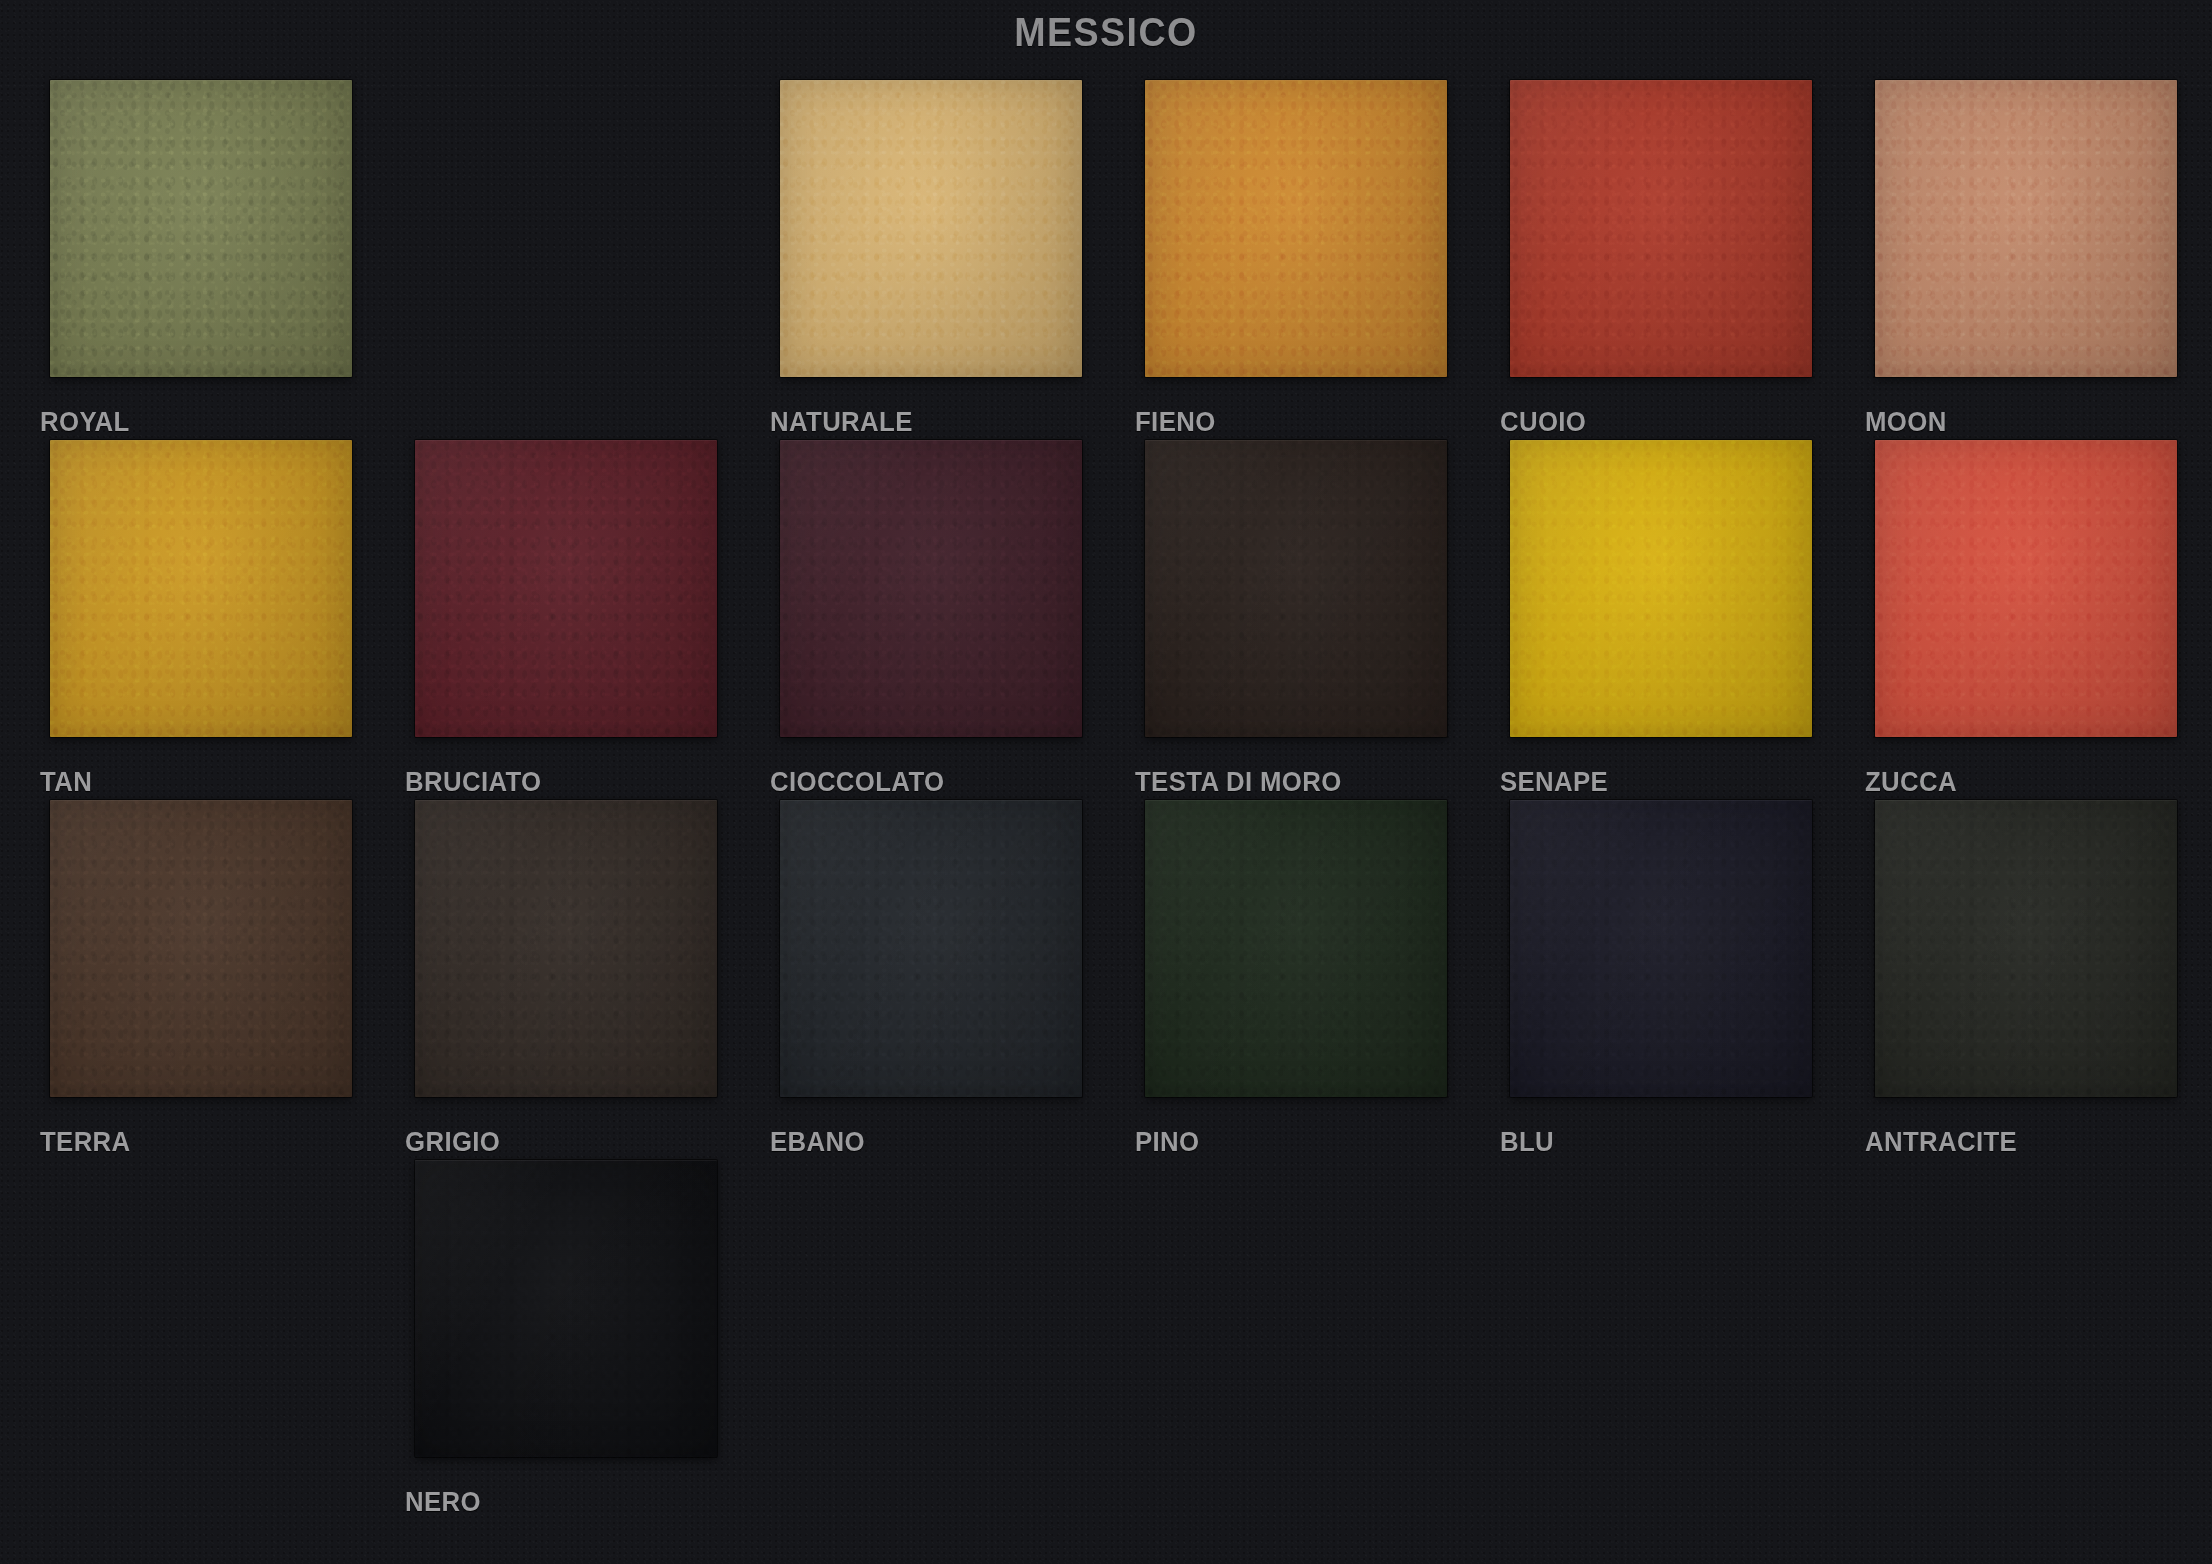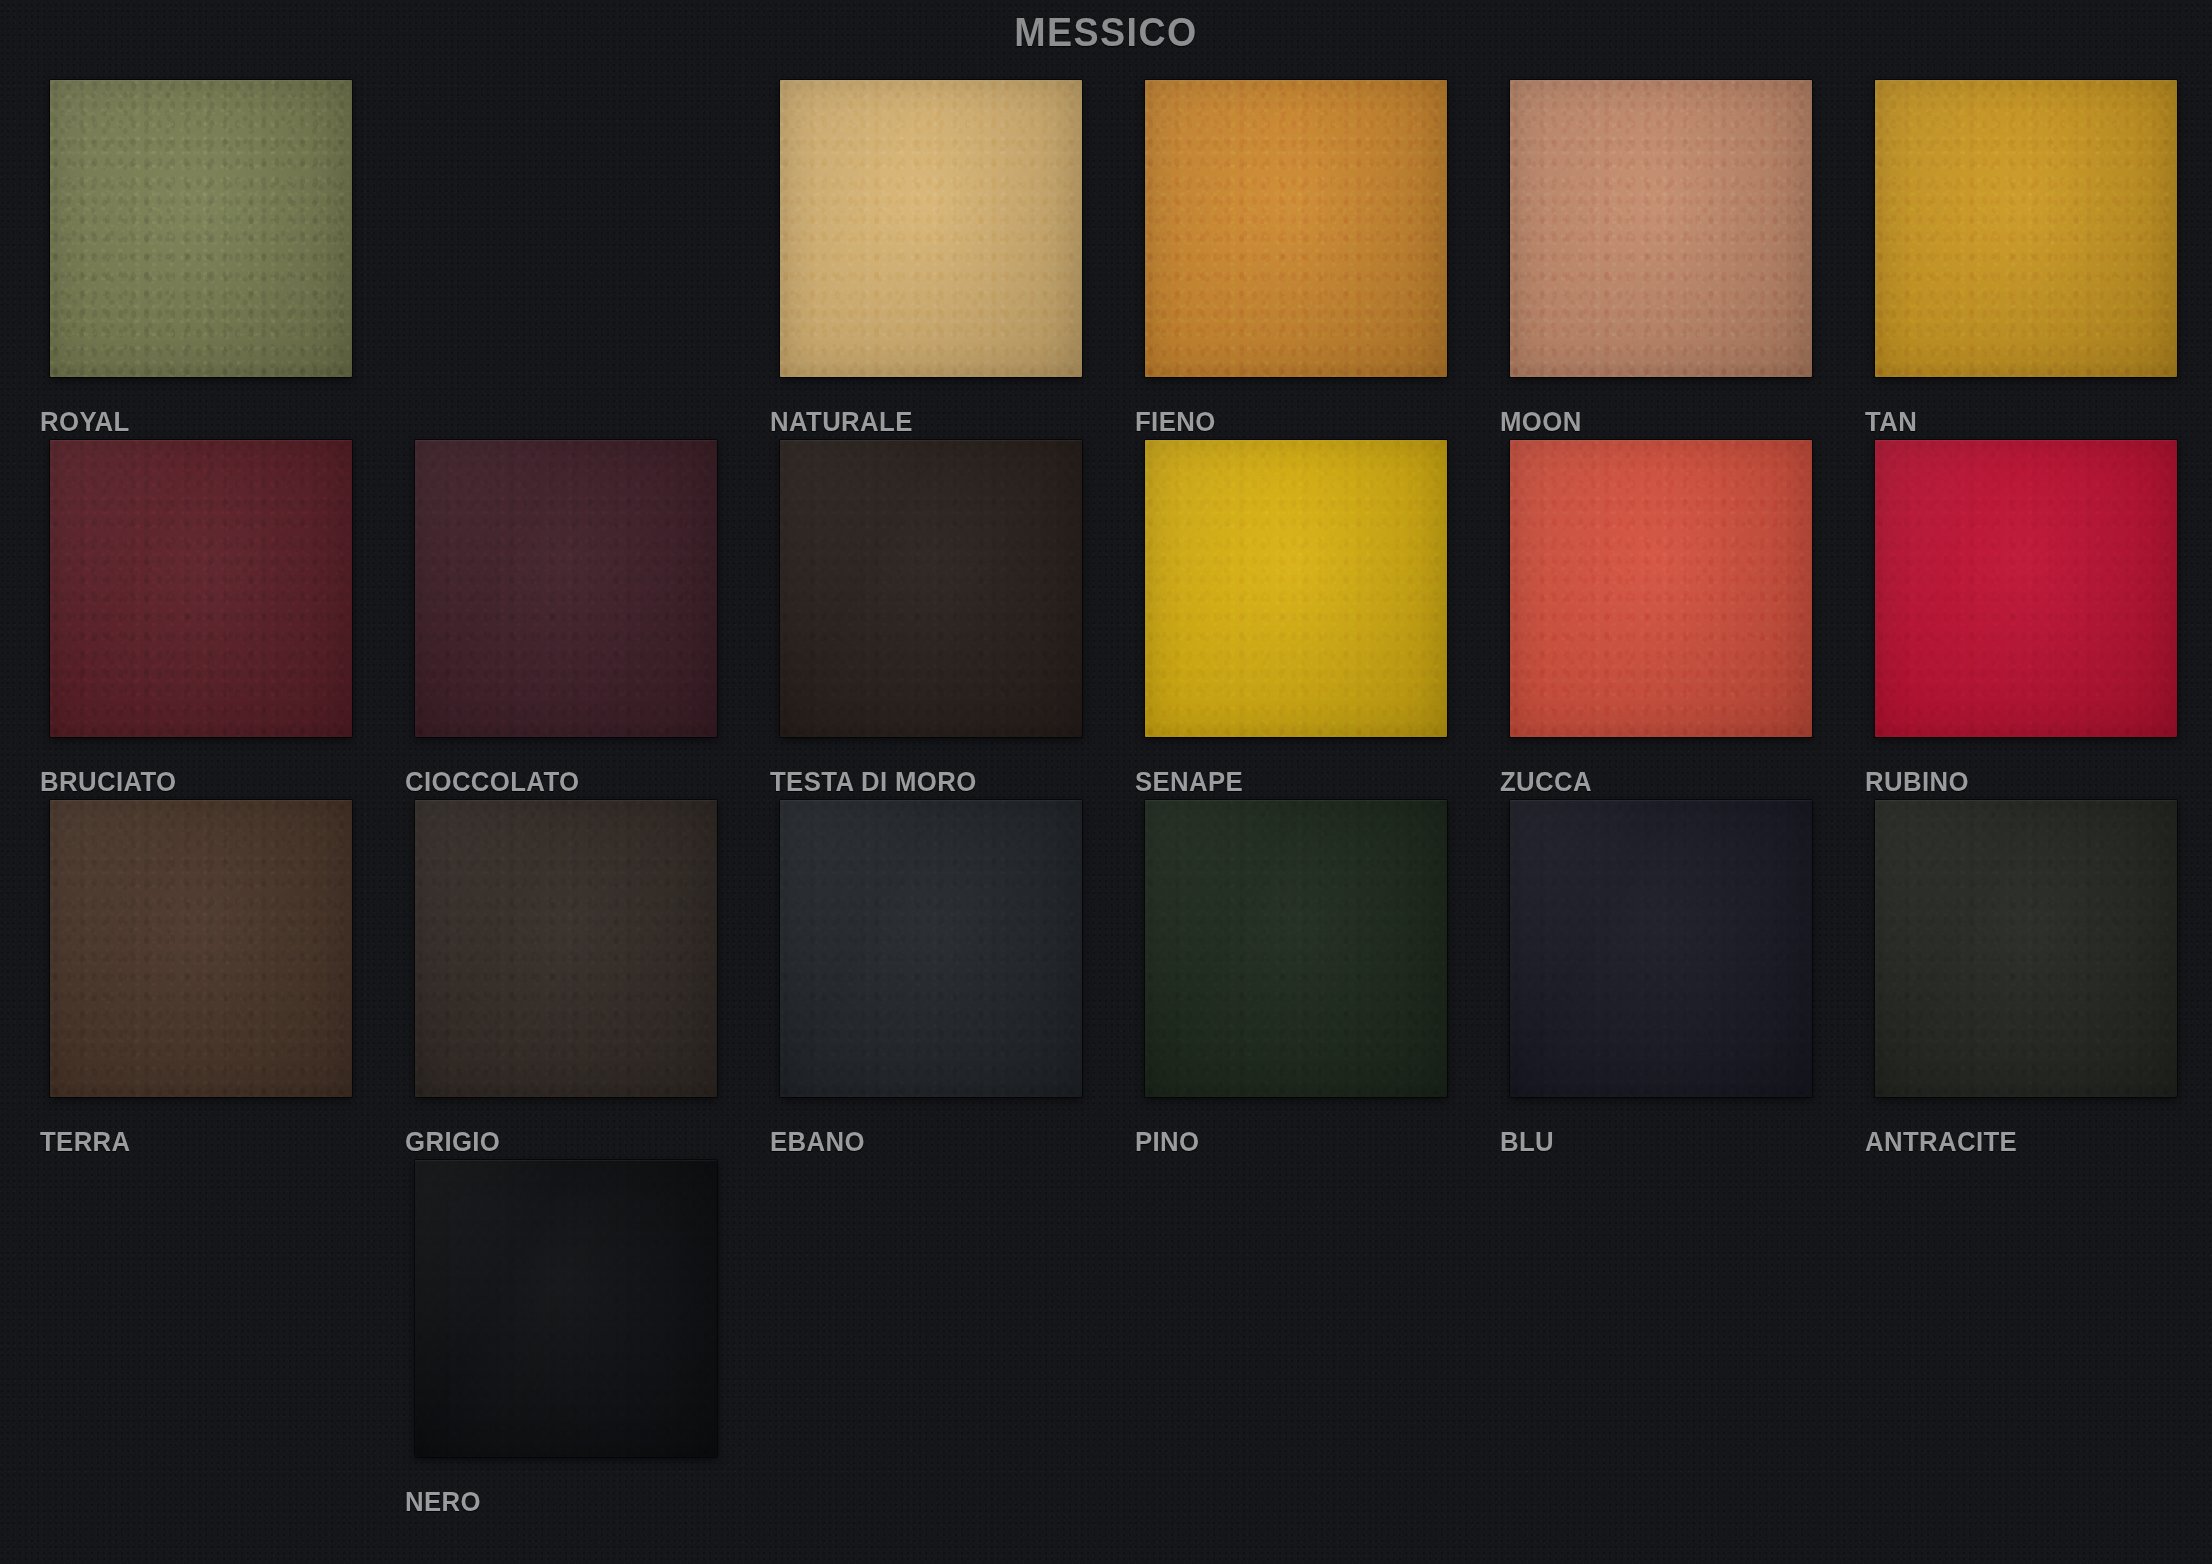--- a/index.html
+++ b/index.html
@@ -136,20 +136,24 @@
     <div class="cell empty"></div>
     <div class="cell">
       <div class="chip" style="background-color: rgb(220, 184, 119);"></div>
       <div class="swatch-label">NATURALE</div>
     </div>
     <div class="cell">
       <div class="chip" style="background-color: rgb(209, 140, 49);"></div>
       <div class="swatch-label">FIENO</div>
     </div>
     <div class="cell">
+      <div class="chip" style="background-color: rgb(176, 60, 44);"></div>
+      <div class="swatch-label">CUOIO</div>
+    </div>
+    <div class="cell">
       <div class="chip" style="background-color: rgb(199, 142, 111);"></div>
       <div class="swatch-label">MOON</div>
     </div>
     <div class="cell">
       <div class="chip" style="background-color: rgb(207, 156, 36);"></div>
       <div class="swatch-label">TAN</div>
     </div>
     <div class="cell">
       <div class="chip" style="background-color: rgb(94, 32, 41);"></div>
       <div class="swatch-label">BRUCIATO</div>
@@ -164,24 +168,20 @@
     </div>
     <div class="cell">
       <div class="chip" style="background-color: rgb(220, 180, 18);"></div>
       <div class="swatch-label">SENAPE</div>
     </div>
     <div class="cell">
       <div class="chip" style="background-color: rgb(216, 83, 64);"></div>
       <div class="swatch-label">ZUCCA</div>
     </div>
     <div class="cell">
-      <div class="chip" style="background-color: rgb(194, 18, 52);"></div>
-      <div class="swatch-label">RUBINO</div>
-    </div>
-    <div class="cell">
       <div class="chip" style="background-color: rgb(76, 55, 42);"></div>
       <div class="swatch-label">TERRA</div>
     </div>
     <div class="cell">
       <div class="chip" style="background-color: rgb(52, 44, 39);"></div>
       <div class="swatch-label">GRIGIO</div>
     </div>
     <div class="cell">
       <div class="chip" style="background-color: rgb(35, 39, 44);"></div>
       <div class="swatch-label">EBANO</div>

